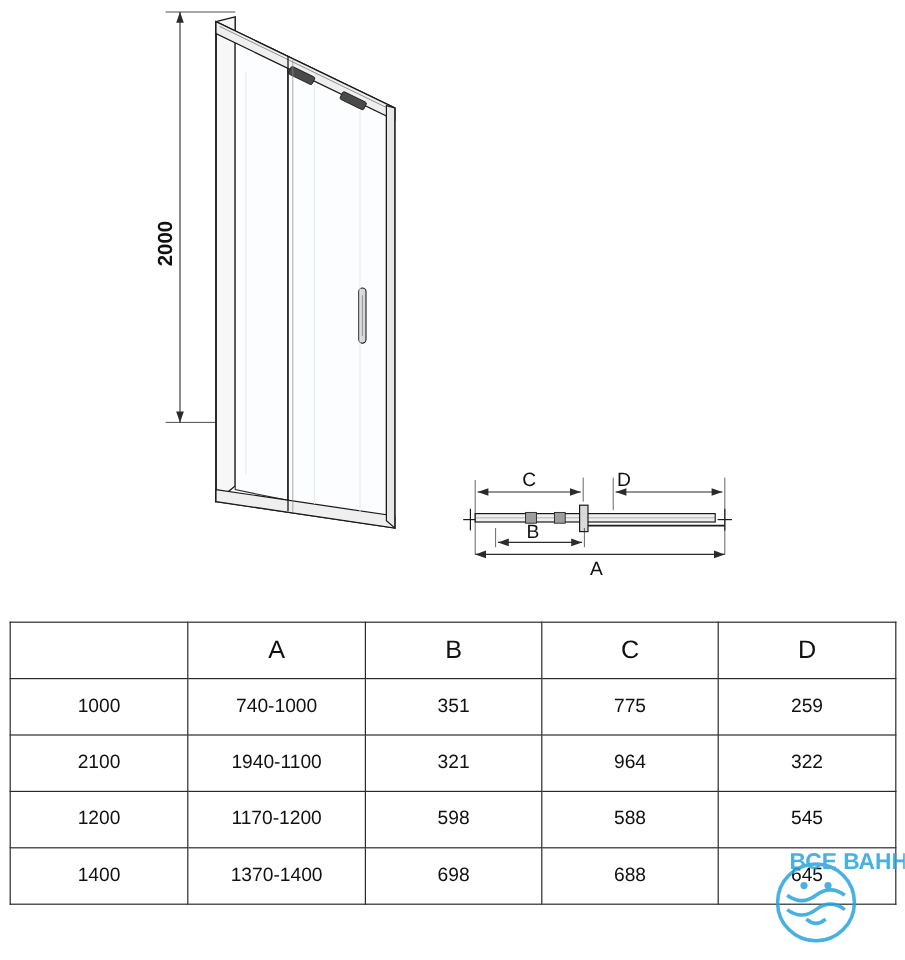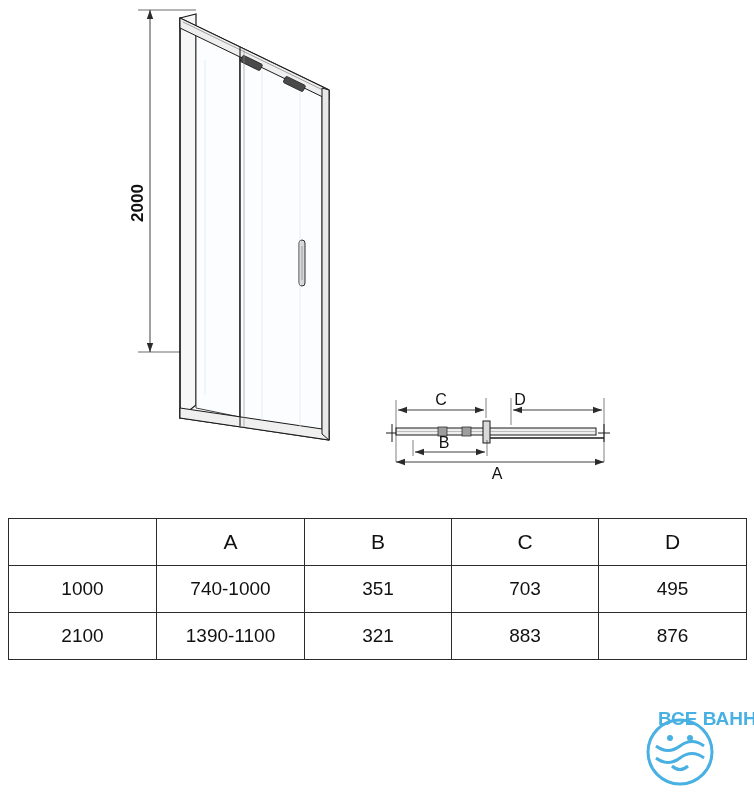--- a/index.html
+++ b/index.html
@@ -32,21 +32,21 @@
     top: 518px;
     width: 738px;
     border-collapse: collapse;
     table-layout: fixed;
   }
   #spec-table td, #spec-table th {
     border: 1px solid #2b2b2b;
     height: 46px;
     text-align: center;
     vertical-align: middle;
-    font-size: 19px;
+    font-size: 16px;
     font-weight: normal;
     color: #111;
     padding: 0;
   }
   #spec-table thead th {
     font-size: 21px;
   }
   #spec-table col.c0 { width: 148px; }
   #spec-table col.c1 { width: 148px; }
   #spec-table col.c2 { width: 147px; }
@@ -208,29 +208,43 @@
       <th>B</th>
       <th>C</th>
       <th>D</th>
     </tr>
   </thead>
   <tbody>
     <tr>
       <td class="row-label">1000</td>
       <td>740-1000</td>
       <td>351</td>
-      <td>703</td>
-      <td>495</td>
+      <td>775</td>
+      <td>259</td>
     </tr>
     <tr>
       <td class="row-label">2100</td>
-      <td>1390-1100</td>
+      <td>1940-1100</td>
       <td>321</td>
-      <td>883</td>
-      <td>876</td>
+      <td>964</td>
+      <td>322</td>
+    </tr>
+    <tr>
+      <td class="row-label">1200</td>
+      <td>1170-1200</td>
+      <td>598</td>
+      <td>588</td>
+      <td>545</td>
+    </tr>
+    <tr>
+      <td class="row-label">1400</td>
+      <td>1370-1400</td>
+      <td>698</td>
+      <td>688</td>
+      <td>645</td>
     </tr>
   </tbody>
 </table>
 
 <div id="watermark">
   <div class="wm-text">ВСЕ ВАННЫ</div>
   <svg width="120" height="104" viewBox="0 0 120 104" xmlns="http://www.w3.org/2000/svg">
     <g fill="none" stroke="#2aa3dd" stroke-width="3">
       <circle cx="52" cy="62" r="32"></circle>
       <path d="M28,56 q12,9 24,0 q12,-9 24,0" stroke-width="3"></path>

